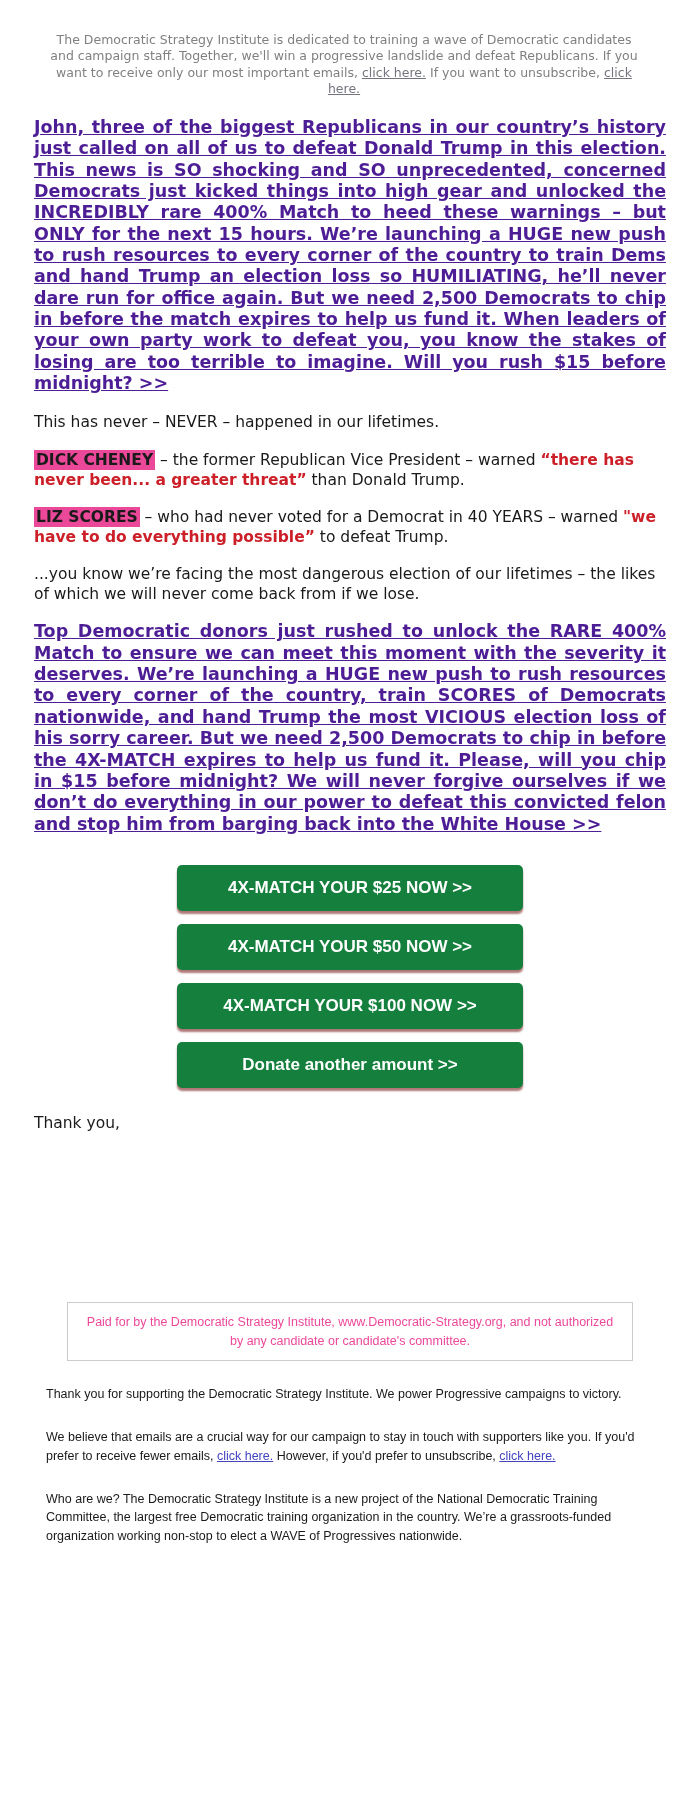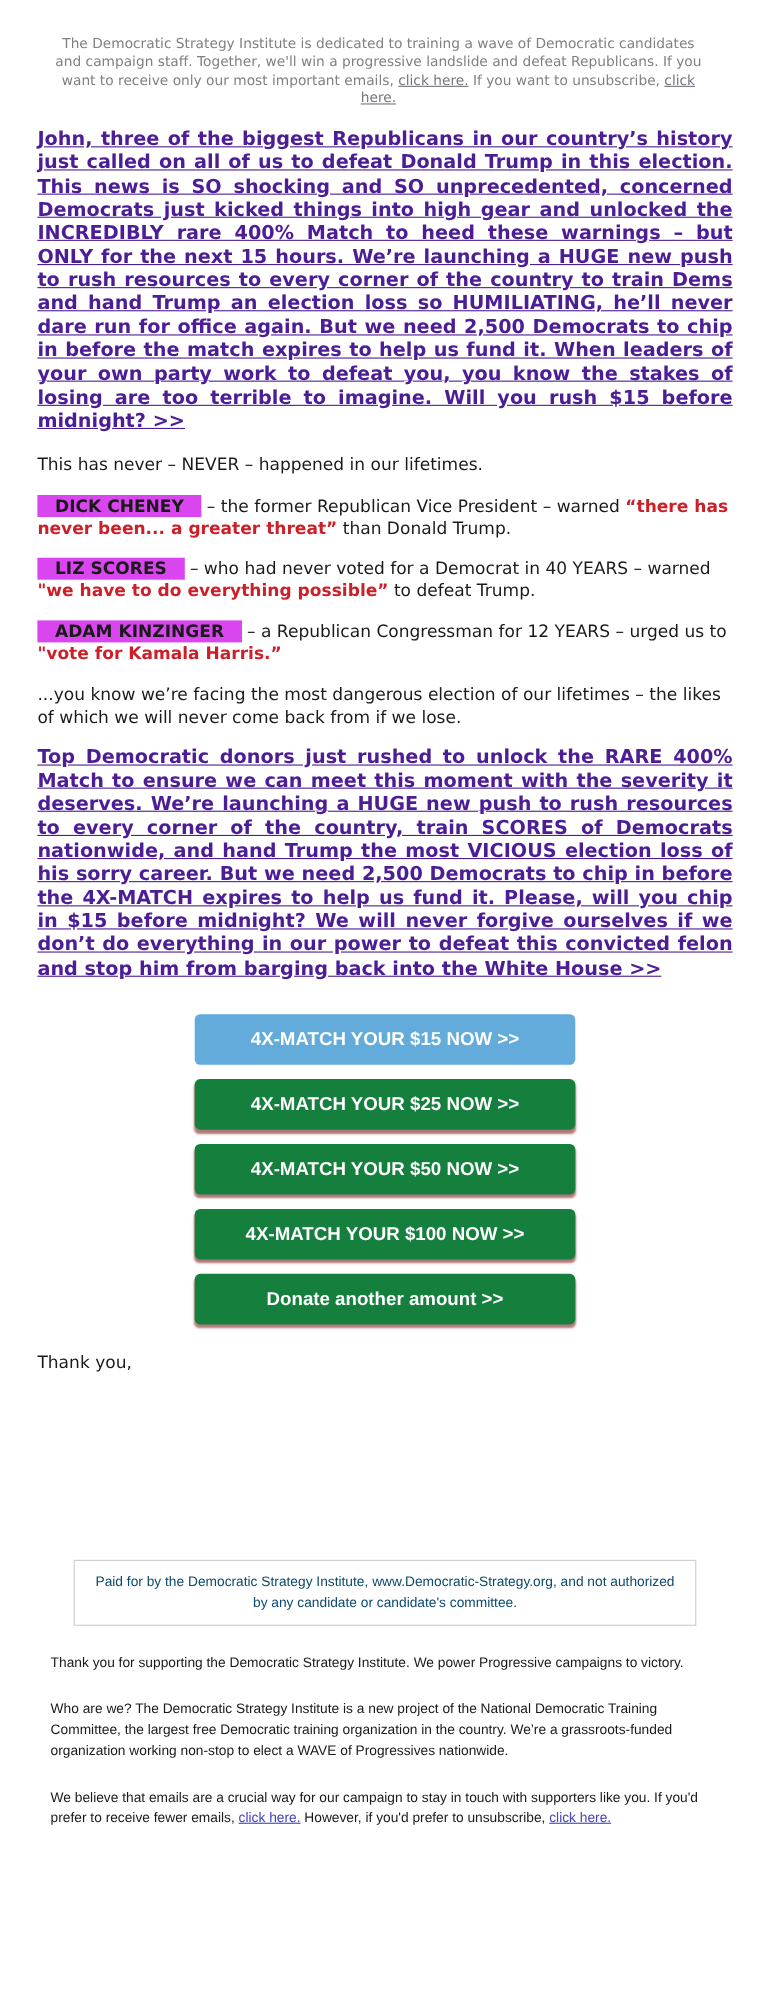--- a/index.html
+++ b/index.html
@@ -30,23 +30,23 @@
     margin: 14px 0 18px 0;
     cursor: pointer;
   }
 
   .body-para {
     font-size: 15.5px;
     line-height: 1.3;
     margin: 17px 0;
   }
   .hl {
-    background: #d946ef;
+    background: #ec4899;
     font-weight: bold;
-    padding: 1px 16px;
+    padding: 1px 2px;
   }
   .red {
     color: #cc1f28;
     font-weight: bold;
   }
 
   .buttons {
     margin: 30px 0 26px 0;
     text-align: center;
   }
@@ -69,21 +69,21 @@
   .signoff { font-size: 15.5px; margin: 24px 0 12px 0; }
   .spacer { height: 158px; }
 
   .footer { font-family: "Liberation Sans", sans-serif; }
   .paid-box {
     width: 536px;
     margin: 0 auto;
     border: 1px solid #cccccc;
     padding: 10px 14px;
     font-size: 12.5px;
-    color: #0c4a6e;
+    color: #ec4899;
     text-align: center;
     line-height: 1.5;
   }
   .footer-para {
     font-size: 12.5px;
     color: #1a1a1a;
     text-align: left;
     line-height: 1.5;
     margin: 24px 12px;
   }
@@ -97,42 +97,40 @@
   <p class="preheader"><span>The Democratic Strategy Institute is dedicated to training a wave of Democratic candidates and campaign staff. Together, we'll win a progressive landslide and defeat Republicans. If you want to receive only our most important emails, </span><a>click here.</a><span> If you want to unsubscribe, </span><a>click here.</a></p>
 
   <a class="cta-para">John, three of the biggest Republicans in our country’s history just called on all of us to defeat Donald Trump in this election. This news is SO shocking and SO unprecedented, concerned Democrats just kicked things into high gear and unlocked the INCREDIBLY rare 400% Match to heed these warnings – but ONLY for the next 15 hours. We’re launching a HUGE new push to rush resources to every corner of the country to train Dems and hand Trump an election loss so HUMILIATING, he’ll never dare run for office again. But we need 2,500 Democrats to chip in before the match expires to help us fund it. When leaders of your own party work to defeat you, you know the stakes of losing are too terrible to imagine. Will you rush $15 before midnight? &gt;&gt;</a>
 
   <p class="body-para">This has never – NEVER – happened in our lifetimes.</p>
 
   <p class="body-para"><span class="hl">DICK CHENEY</span><span> – the former Republican Vice President – warned </span><span class="red">“there has never been... a greater threat”</span><span> than Donald Trump.</span></p>
 
   <p class="body-para"><span class="hl">LIZ SCORES</span><span> – who had never voted for a Democrat in 40 YEARS – warned </span><span class="red">"we have to do everything possible”</span><span> to defeat Trump.</span></p>
 
-  <p class="body-para"><span class="hl">ADAM KINZINGER</span><span> – a Republican Congressman for 12 YEARS – urged us to </span><span class="red">"vote for Kamala Harris.”</span></p>
 
 
   <p class="body-para">...you know we’re facing the most dangerous election of our lifetimes – the likes of which we will never come back from if we lose.</p>
 
   <a class="cta-para">Top Democratic donors just rushed to unlock the RARE 400% Match to ensure we can meet this moment with the severity it deserves. We’re launching a HUGE new push to rush resources to every corner of the country, train SCORES of Democrats nationwide, and hand Trump the most VICIOUS election loss of his sorry career. But we need 2,500 Democrats to chip in before the 4X-MATCH expires to help us fund it. Please, will you chip in $15 before midnight? We will never forgive ourselves if we don’t do everything in our power to defeat this convicted felon and stop him from barging back into the White House &gt;&gt;</a>
 
   <div class="buttons">
-    <a class="btn btn-blue">4X-MATCH YOUR $15 NOW &gt;&gt;</a>
     <a class="btn btn-red">4X-MATCH YOUR $25 NOW &gt;&gt;</a>
     <a class="btn btn-red">4X-MATCH YOUR $50 NOW &gt;&gt;</a>
     <a class="btn btn-red">4X-MATCH YOUR $100 NOW &gt;&gt;</a>
     <a class="btn btn-red">Donate another amount &gt;&gt;</a>
   </div>
 
   <p class="signoff">Thank you,</p>
 
   <div class="spacer"></div>
 
   <div class="footer">
     <div class="paid-box">Paid for by the Democratic Strategy Institute, www.Democratic-Strategy.org, and not authorized by any candidate or candidate's committee.</div>
 
     <p class="footer-para">Thank you for supporting the Democratic Strategy Institute. We power Progressive campaigns to victory.</p>
 
+    <p class="footer-para"><span>We believe that emails are a crucial way for our campaign to stay in touch with supporters like you. If you'd prefer to receive fewer emails, </span><a>click here.</a><span> However, if you'd prefer to unsubscribe, </span><a>click here.</a></p>
+
     <p class="footer-para">Who are we? The Democratic Strategy Institute is a new project of the National Democratic Training Committee, the largest free Democratic training organization in the country. We’re a grassroots-funded organization working non-stop to elect a WAVE of Progressives nationwide.</p>
-
-    <p class="footer-para"><span>We believe that emails are a crucial way for our campaign to stay in touch with supporters like you. If you'd prefer to receive fewer emails, </span><a>click here.</a><span> However, if you'd prefer to unsubscribe, </span><a>click here.</a></p>
   </div>
 
 </div>
 
 </body></html>

